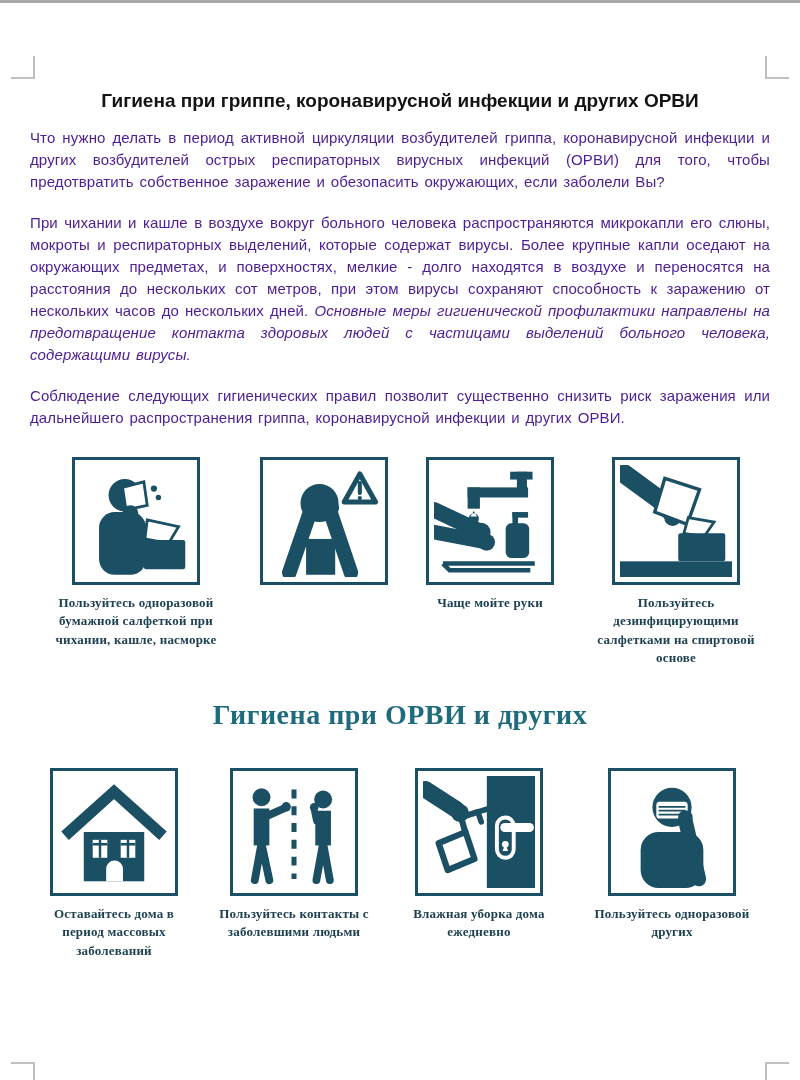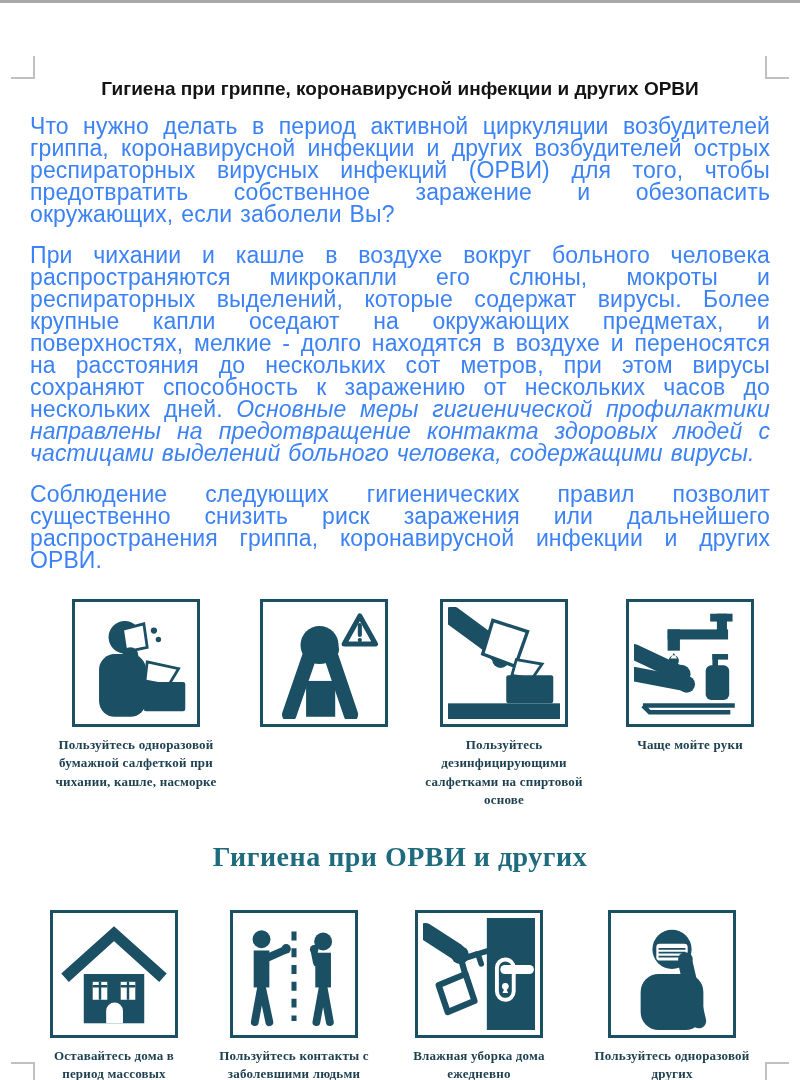--- a/index.html
+++ b/index.html
@@ -5,22 +5,22 @@
   html,body{margin:0;padding:0;}
   body{background:#ffffff;font-family:"Liberation Sans",sans-serif;}
   .page{position:relative;width:800px;height:1080px;background:#ffffff;overflow:hidden;}
   .topbar{position:absolute;top:0;left:0;width:800px;height:3px;background:#a9a9a9;}
   .mark{position:absolute;width:22px;height:21px;}
   .mark-tl{top:56px;left:11px;border-right:2px solid #c0c0c0;border-bottom:2px solid #c0c0c0;}
   .mark-tr{top:56px;right:11px;border-left:2px solid #c0c0c0;border-bottom:2px solid #c0c0c0;}
   .mark-bl{top:1062px;left:11px;height:16px;border-right:2px solid #c0c0c0;border-top:2px solid #c0c0c0;}
   .mark-br{top:1062px;right:11px;height:16px;border-left:2px solid #c0c0c0;border-top:2px solid #c0c0c0;}
   .content{position:absolute;top:77px;left:30px;width:740px;}
-  h1.doc-title{margin:0 0 14px 0;font-size:19px;line-height:24px;font-weight:700;color:#131313;text-align:center;}
-  p.body-par{margin:0 0 19px 0;font-size:23px;line-height:22px;color:#3b82f6;text-align:justify;letter-spacing:.1px;word-spacing:1.5px;}
+  h1.doc-title{margin:12px 0 14px 0;font-size:19px;line-height:24px;font-weight:700;color:#131313;text-align:center;}
+  p.body-par{margin:0 0 19px 0;font-size:15px;line-height:22px;color:#4c1d95;text-align:justify;letter-spacing:.1px;word-spacing:1.5px;}
   p.body-par .it{font-style:italic;}
   .cards-row{display:flex;justify-content:space-between;align-items:flex-start;padding:0 10px 0 14px;}
   .row1{margin-top:28px;}
   .row2{margin-top:36px;}
   .card{display:flex;flex-direction:column;align-items:center;}
   .frame{width:122px;height:122px;border:3px solid #1b4f63;background:#fff;display:flex;align-items:center;justify-content:center;}
   .frame svg{width:112px;height:112px;color:#1b4f63;}
   .caption{margin-top:9px;font-family:"Liberation Serif",serif;font-weight:700;font-size:13px;line-height:1.42;color:#1e4152;text-align:center;letter-spacing:.2px;}
   h2.section-heading{margin:30px 0 0 0;font-family:"Liberation Serif",serif;font-size:28px;line-height:34px;font-weight:700;color:#1d6b7d;text-align:center;letter-spacing:.5px;}
 </style>
@@ -72,51 +72,51 @@
             <path d="M74,96 55,40" stroke="currentColor" stroke-width="13" stroke-linecap="round" fill="none"></path>
             <circle cx="39" cy="35" r="7.5" fill="currentColor"></circle>
             <circle cx="56" cy="38" r="7.5" fill="currentColor"></circle>
           </svg>
         </div>
       </div>
 
       <div class="card">
         <div class="frame">
           <svg viewBox="0 0 100 100">
-            <path d="M4,8 34,30" stroke="currentColor" stroke-width="17" stroke-linecap="round" fill="none"></path>
-            <path d="M28,26 46,45" stroke="currentColor" stroke-width="13" stroke-linecap="round" fill="none"></path>
-            <circle cx="47" cy="47" r="7.5" fill="currentColor"></circle>
-            <polygon points="40,12 71,22 60,53 31,42" fill="#fff" stroke="currentColor" stroke-width="3"></polygon>
-            <polygon points="61,47 84,51 75,64 57,61" fill="#fff" stroke="currentColor" stroke-width="2.5"></polygon>
-            <rect x="52" y="61" width="42" height="25" rx="2" fill="currentColor"></rect>
-            <rect x="0" y="86" width="100" height="14" fill="currentColor"></rect>
-          </svg>
-        </div>
-        <div class="caption" style="width:168px">Пользуйтесь дезинфицирующими салфетками на спиртовой основе</div>
-      </div>
-
-      <div class="card">
-        <div class="frame">
-          <svg viewBox="0 0 100 100">
             <rect x="68" y="6" width="20" height="7" fill="currentColor"></rect>
             <rect x="74" y="6" width="9" height="17" fill="currentColor"></rect>
             <rect x="30" y="20" width="54" height="9" fill="currentColor"></rect>
             <rect x="30" y="20" width="11" height="19" fill="currentColor"></rect>
             <path d="M35.5,43 a4.5,5 0 1 0 0.1,0 M35.5,41 l3,5 h-6 z" fill="currentColor"></path>
             <path d="M0,40 38,58" stroke="currentColor" stroke-width="14" stroke-linecap="round" fill="none"></path>
             <path d="M0,60 42,68" stroke="currentColor" stroke-width="13" stroke-linecap="round" fill="none"></path>
             <circle cx="42" cy="60" r="8.5" fill="currentColor"></circle>
             <circle cx="47" cy="69" r="7.5" fill="currentColor"></circle>
             <rect x="70" y="42" width="14" height="5" fill="currentColor"></rect>
             <rect x="70" y="42" width="5" height="12" fill="currentColor"></rect>
             <rect x="64" y="52" width="21" height="31" rx="5" fill="currentColor"></rect>
             <path d="M8,88 H90 M8,88 L14,94 H86" stroke="currentColor" stroke-width="4" fill="none"></path>
           </svg>
         </div>
         <div class="caption" style="width:140px">Чаще мойте руки</div>
+      </div>
+
+      <div class="card">
+        <div class="frame">
+          <svg viewBox="0 0 100 100">
+            <path d="M4,8 34,30" stroke="currentColor" stroke-width="17" stroke-linecap="round" fill="none"></path>
+            <path d="M28,26 46,45" stroke="currentColor" stroke-width="13" stroke-linecap="round" fill="none"></path>
+            <circle cx="47" cy="47" r="7.5" fill="currentColor"></circle>
+            <polygon points="40,12 71,22 60,53 31,42" fill="#fff" stroke="currentColor" stroke-width="3"></polygon>
+            <polygon points="61,47 84,51 75,64 57,61" fill="#fff" stroke="currentColor" stroke-width="2.5"></polygon>
+            <rect x="52" y="61" width="42" height="25" rx="2" fill="currentColor"></rect>
+            <rect x="0" y="86" width="100" height="14" fill="currentColor"></rect>
+          </svg>
+        </div>
+        <div class="caption" style="width:168px">Пользуйтесь дезинфицирующими салфетками на спиртовой основе</div>
       </div>
     </div>
 
     <h2 class="section-heading">Гигиена при ОРВИ и других</h2>
 
     <div class="cards-row row2">
 
       <div class="card">
         <div class="frame">
           <svg viewBox="0 0 100 100">

